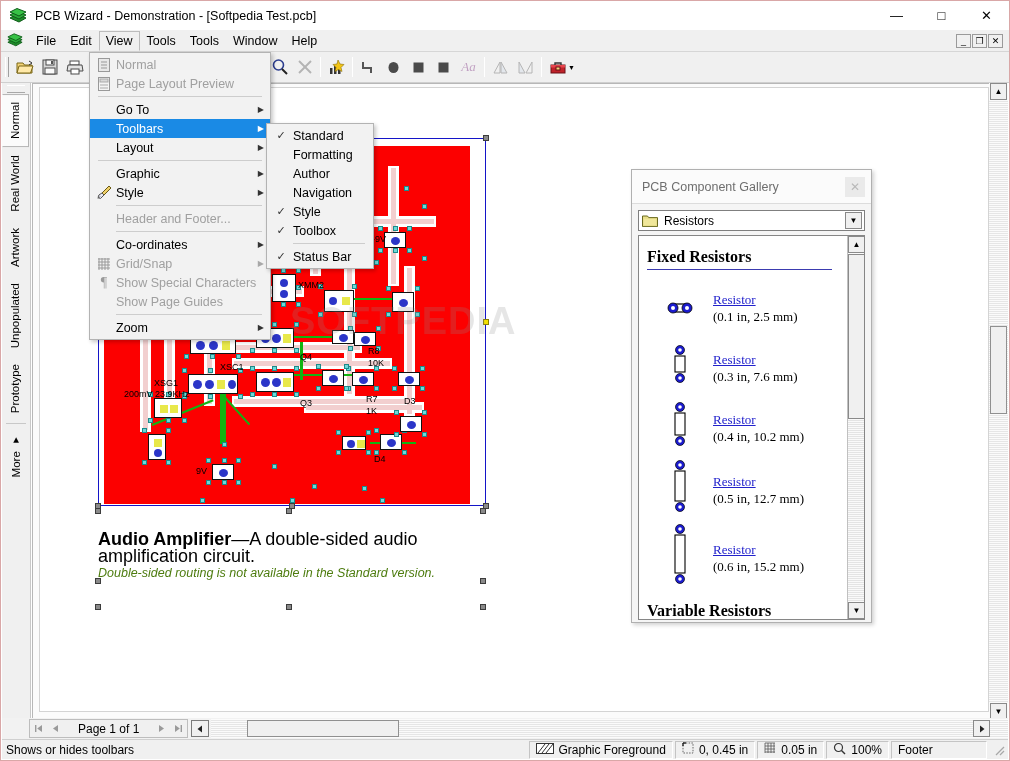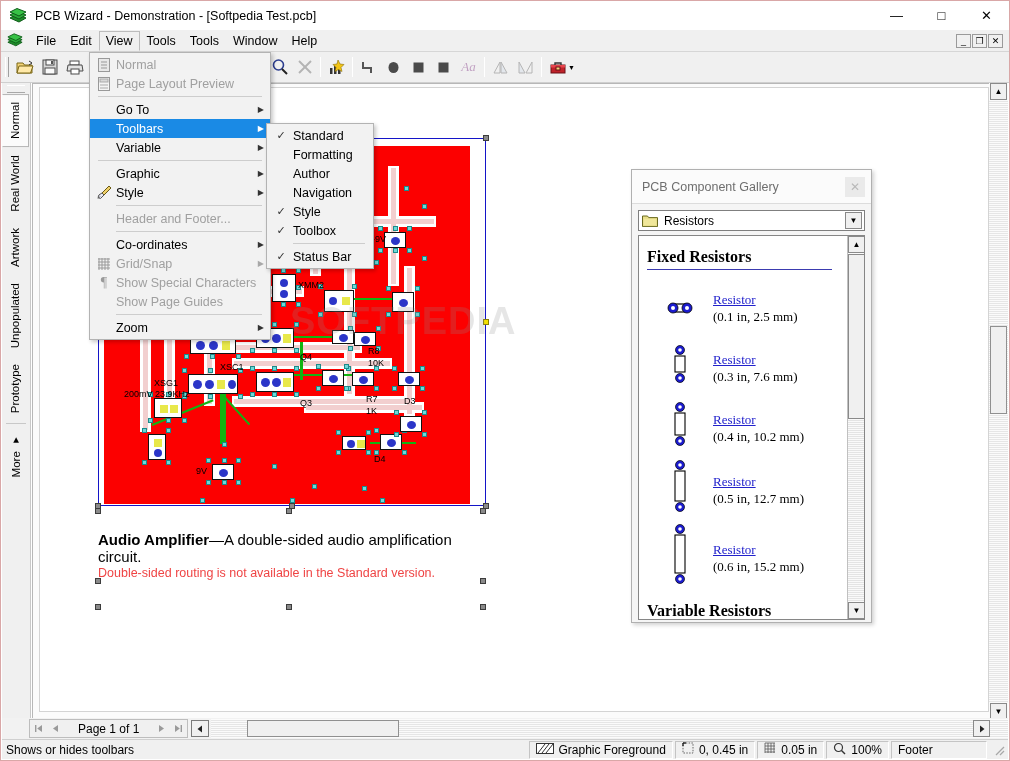--- a/index.html
+++ b/index.html
@@ -116,23 +116,23 @@
   .sel-sq {
     position: absolute; width: 5px; height: 5px; background: #6fd8d8; border: 1px solid #1b8b8b;
   }
   .pcb-label { position: absolute; font-size: 9px; color: #000; font-family: "Liberation Sans", sans-serif; white-space: nowrap; }
 
   
   .handle { position: absolute; width: 6px; height: 6px; background: #8a8a8a; border: 1px solid #3c3c3c; }
   .handle.hot { background: #f3e000; border-color: #8a7f00; }
 
   .caption-block { position: absolute; left: 58px; top: 443px; width: 388px; }
-  .caption-l1 { font-size: 15px; color: #000; line-height: 17px; }
+  .caption-l1 { font-size: 18px; color: #000; line-height: 17px; }
   .caption-l1 b { font-weight: bold; }
-  .caption-l2 { font-size: 12.5px; color: #ef4444; line-height: 17px; }
+  .caption-l2 { font-size: 12.5px; color: #4d7c0f; font-style: italic; line-height: 17px; }
 
   
   .gallery {
     position: absolute; left: 626px; top: 166px; width: 241px; height: 454px;
     background: #f5f5f5; border: 1px solid #b0b0b0;
     box-shadow: 2px 2px 4px rgba(0,0,0,0.18);
   }
   .gal-title {
     height: 34px; display: flex; align-items: center;
     padding: 0 6px 0 10px; background: #fbfbfb; border-bottom: 1px solid #dcdcdc;
@@ -976,21 +976,21 @@
       <span class="mlabel">Go To</span>
       <span class="marrow">▶</span>
     </div>
     <div class="mrow sel">
       <span class="mic"></span>
       <span class="mlabel">Toolbars</span>
       <span class="marrow">▶</span>
     </div>
     <div class="mrow">
       <span class="mic"></span>
-      <span class="mlabel">Variable</span>
+      <span class="mlabel">Layout</span>
       <span class="marrow">▶</span>
     </div>
     <div class="msep wide"></div>
     <div class="mrow">
       <span class="mic"></span>
       <span class="mlabel">Graphic</span>
       <span class="marrow">▶</span>
     </div>
     <div class="mrow">
       <span class="mic">

